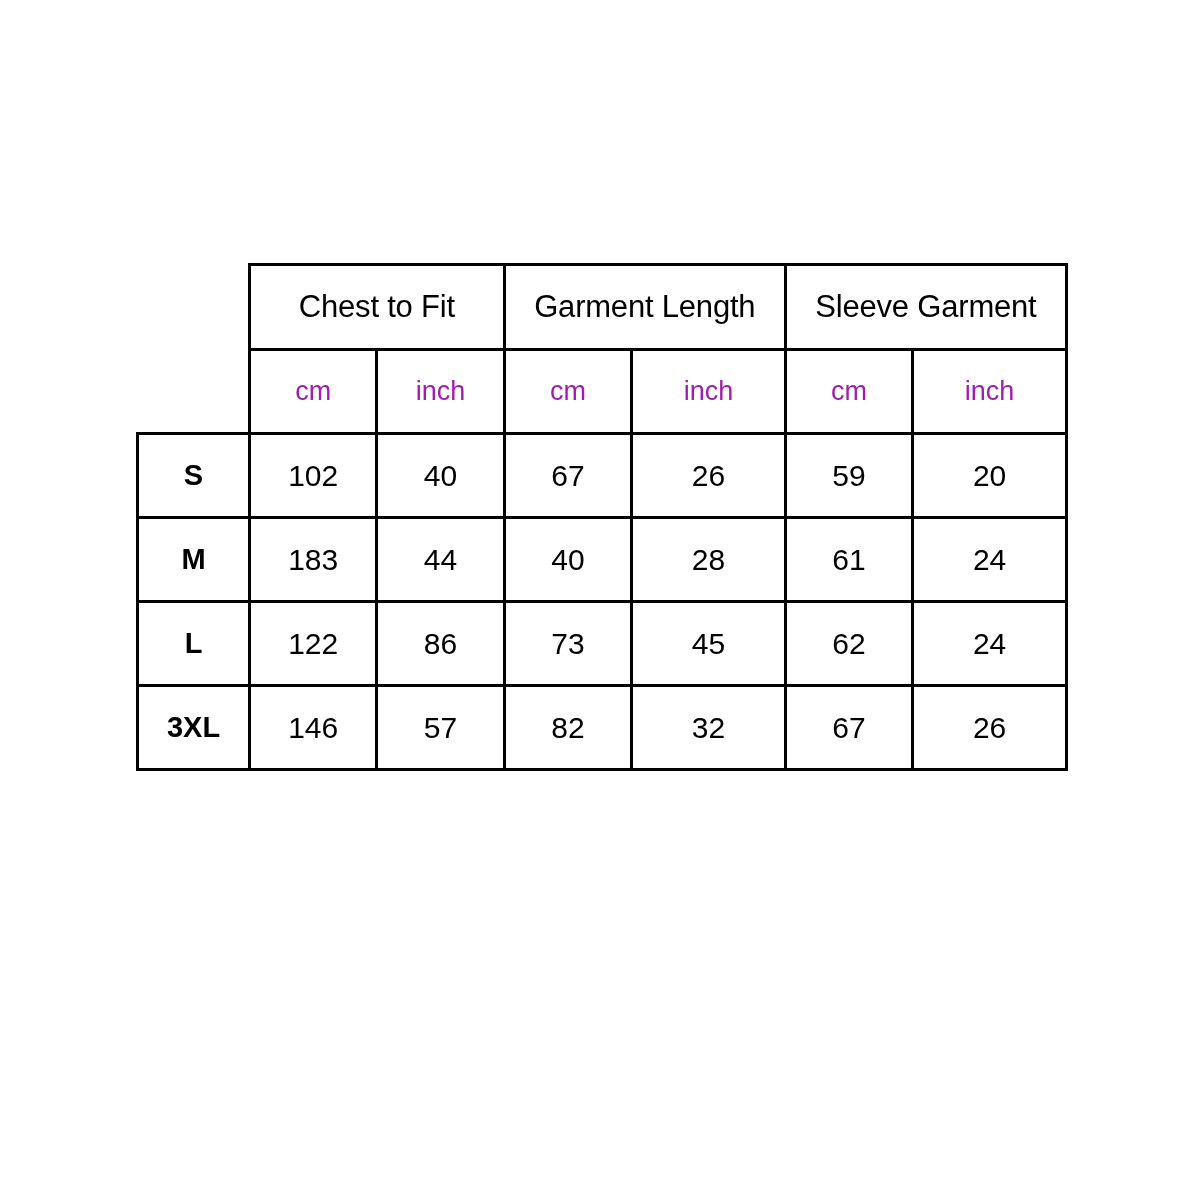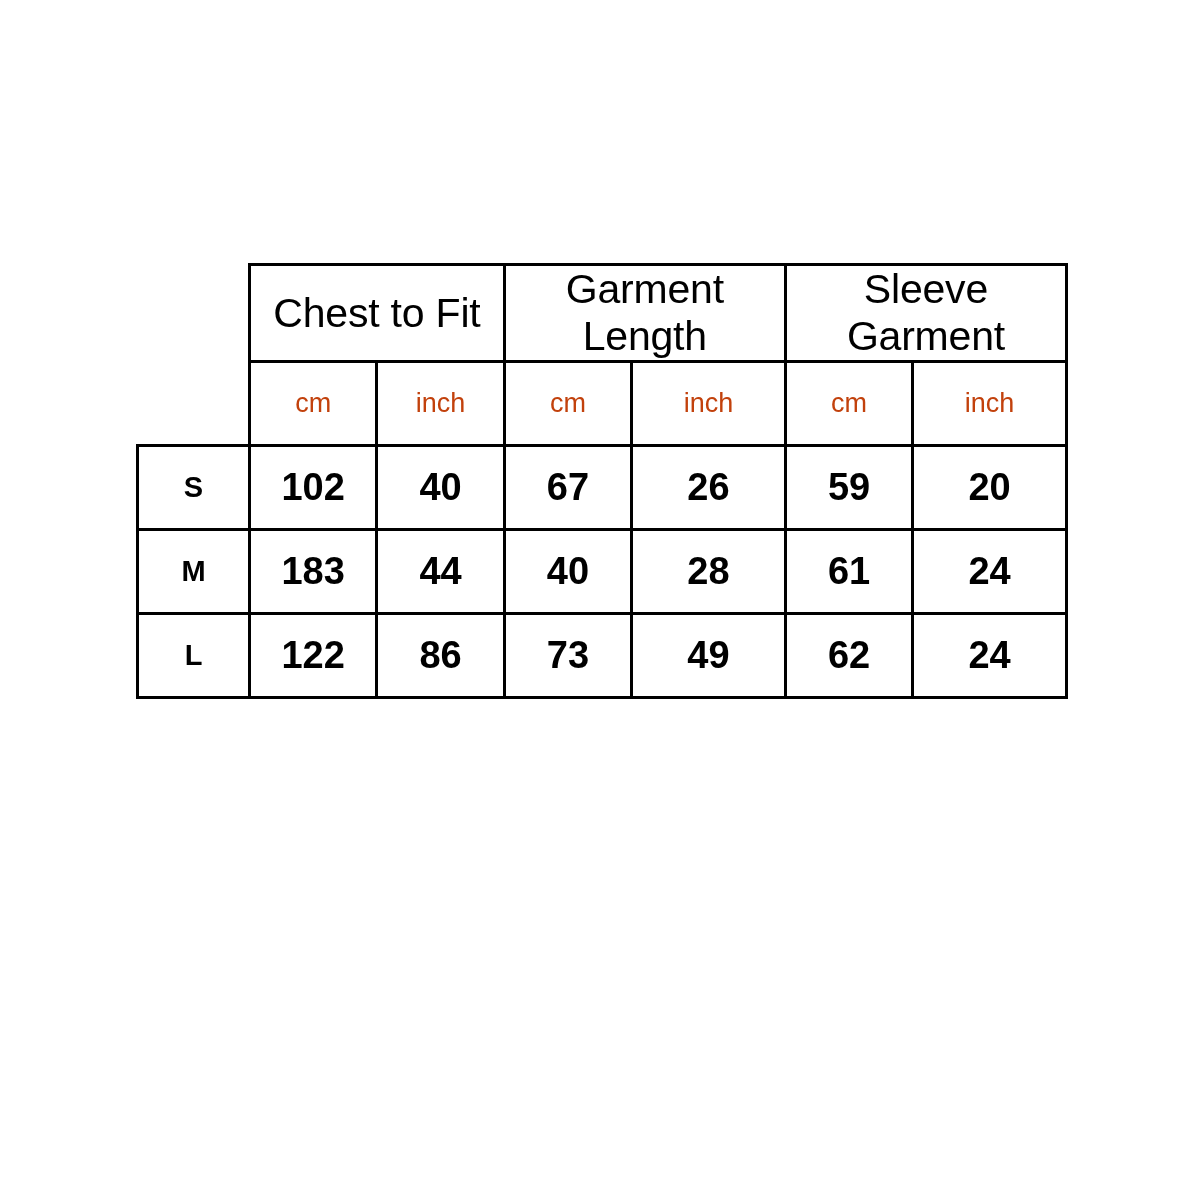--- a/index.html
+++ b/index.html
@@ -45,44 +45,44 @@
   }
 
   
   .col-size   { width: 102px; }
   .col-unit   { width: 116px; }
   .col-unit-w { width: 140px; }
 
   
   .group-head {
     height: 85px;
-    font-size: 41px;
+    font-size: 31px;
     font-weight: bold;
     letter-spacing: -0.2px;
   }
 
   
   .unit-head {
     height: 84px;
     font-size: 27px;
-    color: #c2410c;
+    color: #a21caf;
     font-weight: normal;
   }
 
   
   .data-row {
     height: 84px;
   }
   .data-row .size-label {
     font-size: 29px;
     font-weight: bold;
   }
   .data-row .val {
-    font-size: 38px;
-    font-weight: bold;
+    font-size: 30px;
+    font-weight: normal;
   }
 </style>
 </head>
 <body>
 
 <div class="chart-wrap">
   <table class="size-chart">
     <colgroup>
       <col class="col-size">
       <col class="col-unit">
@@ -126,19 +126,28 @@
         <td class="val">40</td>
         <td class="val">28</td>
         <td class="val">61</td>
         <td class="val">24</td>
       </tr>
       <tr class="data-row">
         <td class="size-label">L</td>
         <td class="val">122</td>
         <td class="val">86</td>
         <td class="val">73</td>
-        <td class="val">49</td>
+        <td class="val">45</td>
         <td class="val">62</td>
         <td class="val">24</td>
+      </tr>
+      <tr class="data-row">
+        <td class="size-label">3XL</td>
+        <td class="val">146</td>
+        <td class="val">57</td>
+        <td class="val">82</td>
+        <td class="val">32</td>
+        <td class="val">67</td>
+        <td class="val">26</td>
       </tr>
     </tbody>
   </table>
 </div>
 
 </body></html>

